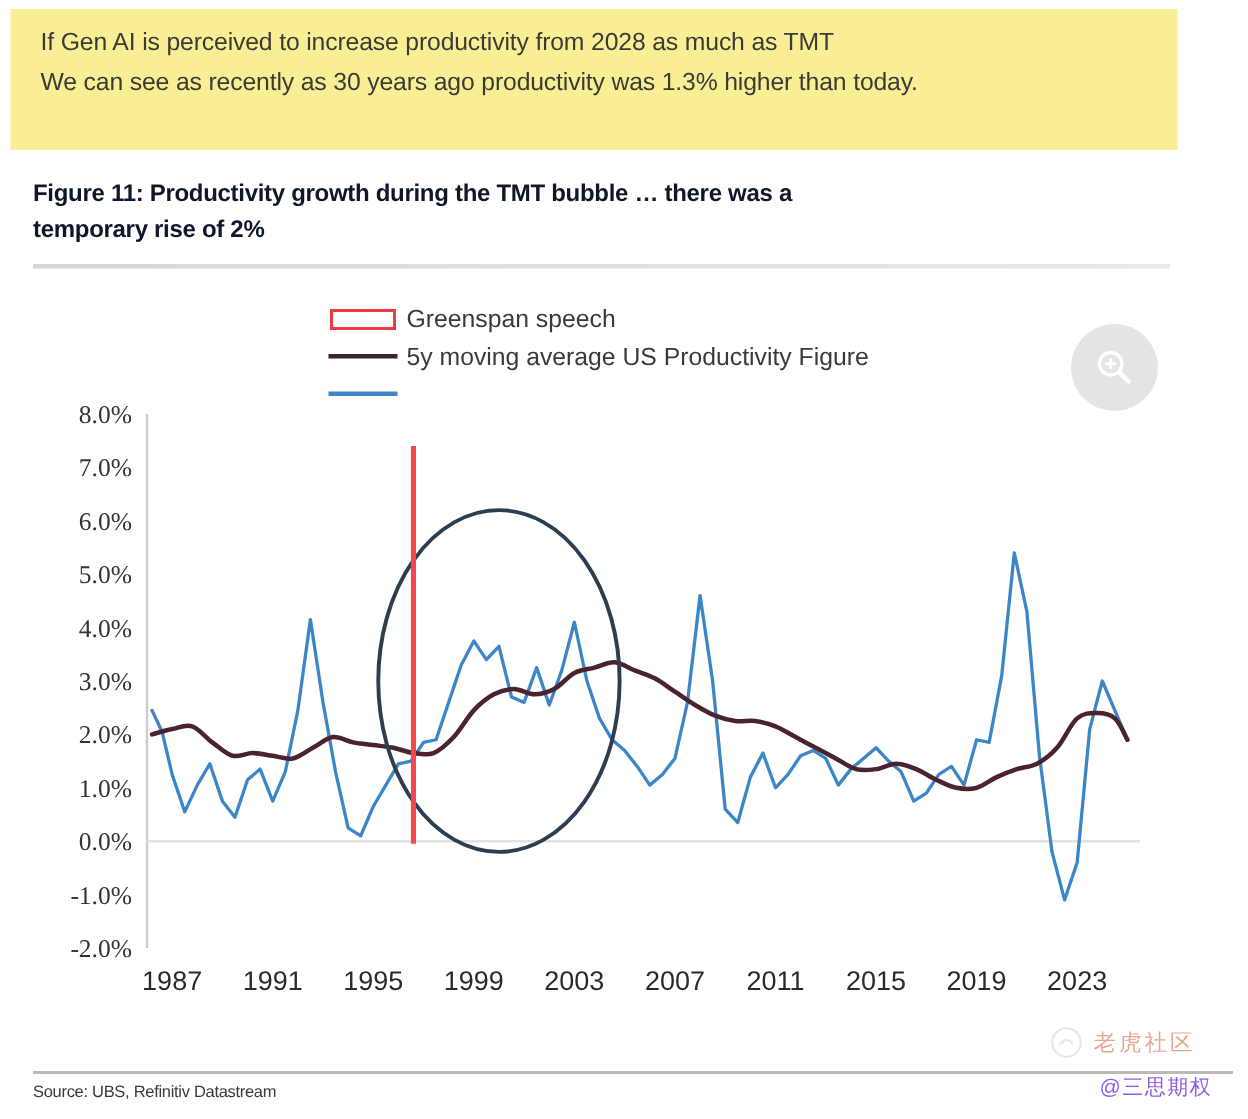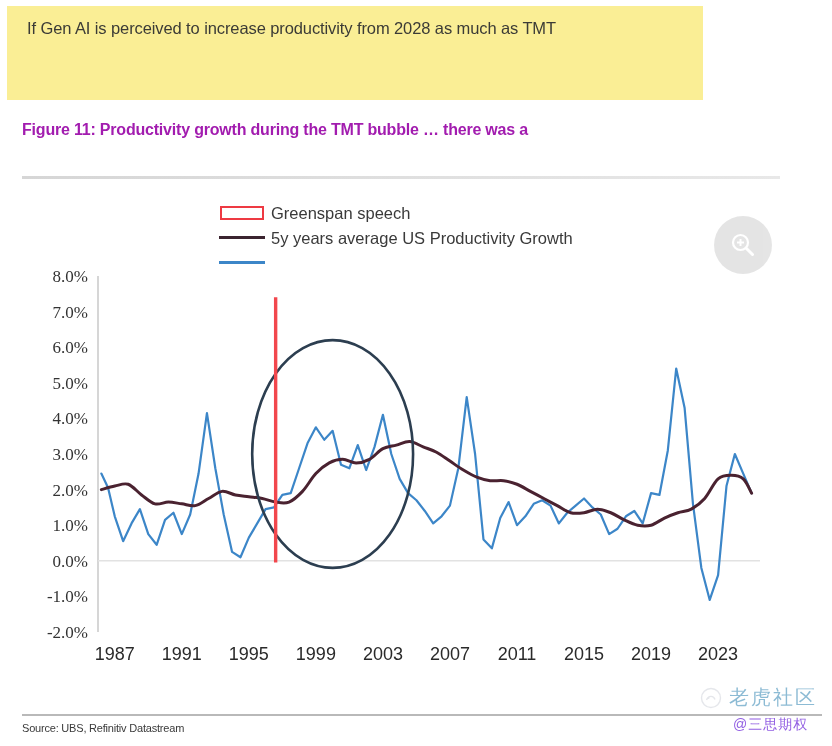--- a/index.html
+++ b/index.html
@@ -14,21 +14,21 @@
     overflow: hidden;
     font-family: "Liberation Sans", sans-serif;
     color: #262626;
   }
 
   
   #callout {
     position: absolute;
     left: 7px;
     top: 6px;
-    width: 696px;
+    width: 778px;
     height: 94px;
     background: #FAEE95;
     box-sizing: border-box;
     padding: 9px 14px 0 20px;
   }
   #callout .line {
     font-size: 16.5px;
     line-height: 26.5px;
     color: #3B3B36;
     white-space: nowrap;
@@ -39,21 +39,21 @@
   #fig-title {
     position: absolute;
     left: 22px;
     top: 118px;
     width: 700px;
   }
   #fig-title .t {
     font-size: 16px;
     font-weight: bold;
     line-height: 24px;
-    color: #a21caf;
+    color: #0f172a;
     letter-spacing: -0.2px;
   }
   #title-rule {
     position: absolute;
     left: 22px;
     top: 176px;
     width: 758px;
     height: 3px;
     background: linear-gradient(to right, #d6d6d6, #e8e8e8);
   }
@@ -158,58 +158,60 @@
   #wm-main {
     position: absolute;
     left: 700px;
     top: 684px;
     display: flex;
     align-items: center;
     gap: 7px;
     opacity: 0.45;
   }
   #wm-main .wm-text {
-    font-size: 20px;
-    color: #0369a1;
+    font-size: 15px;
+    color: #c2410c;
     letter-spacing: 2px;
   }
   #wm-sub {
     position: absolute;
     left: 733px;
     top: 716px;
     font-size: 14px;
     color: #6d28d9;
     opacity: 0.75;
     letter-spacing: 1px;
   }
 </style>
 </head>
 <body>
 
 <div id="callout">
   <div class="line">If Gen AI is perceived to increase productivity from 2028 as much as TMT</div>
+  <div class="line">We can see as recently as 30 years ago productivity was 1.3% higher than today.</div>
 </div>
 
 <div id="fig-title">
   <div class="t">Figure 11: Productivity growth during the TMT bubble … there was a</div>
+  <div class="t">temporary rise of 2%</div>
 </div>
 <div id="title-rule"></div>
 
 <div id="legend">
   <div class="legend-row">
     <span class="legend-key">
         <span class="key-box"></span>
       </span>
     <span class="legend-label">Greenspan speech</span>
   </div>
   <div class="legend-row">
     <span class="legend-key">
         <span class="key-line dark"></span>
       </span>
-    <span class="legend-label">5y years average US Productivity Growth</span>
+    <span class="legend-label">5y moving average US Productivity Figure</span>
   </div>
   <div class="legend-row">
     <span class="legend-key">
         <span class="key-line blue"></span>
       </span>
   </div>
 </div>
 
 <div id="zoom-btn">
   <svg width="30" height="30" viewBox="0 0 30 30">

